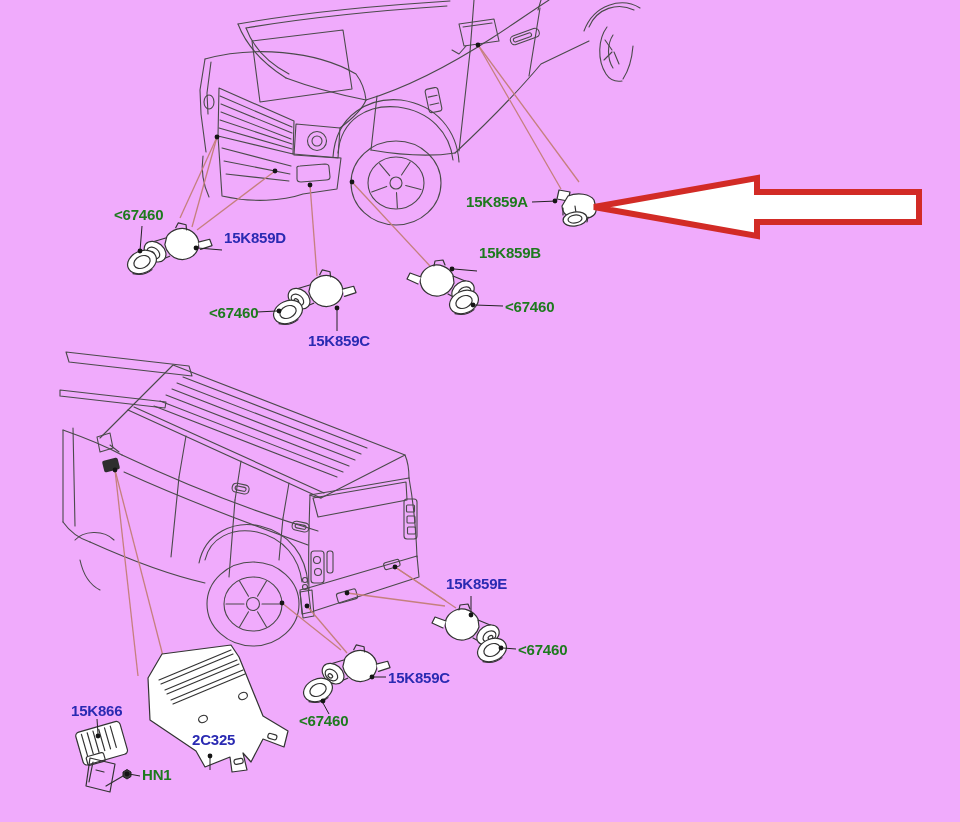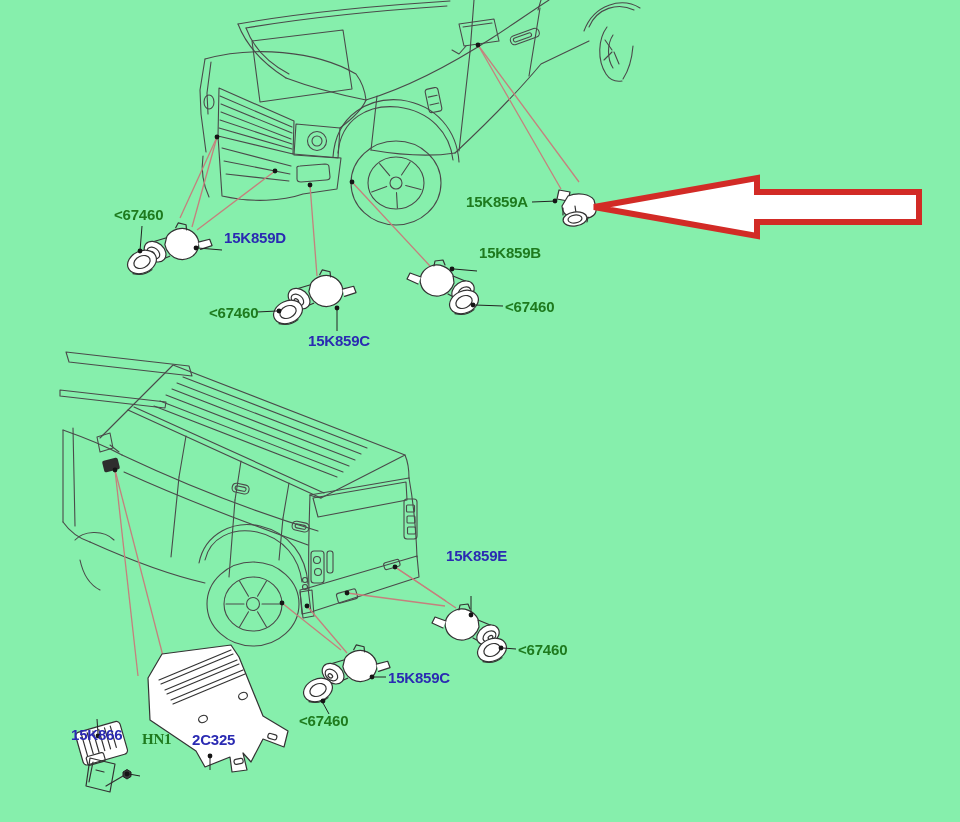--- a/index.html
+++ b/index.html
@@ -1,17 +1,17 @@
 <!DOCTYPE html>
 <html><head>
 <meta charset="utf-8">
 <style>
   html,body{margin:0;padding:0;background:#ffffff;}
   .stage{
-    position:relative;width:960px;height:822px;background:#86efac;
+    position:relative;width:960px;height:822px;background:#f0abfc;
     font-family:"Liberation Sans","DejaVu Sans",sans-serif;
     overflow:hidden;user-select:none;
   }
   .stage svg{position:absolute;left:0;top:0;}
   .callout{
     position:absolute;font-size:15px;font-weight:bold;letter-spacing:-0.2px;
     white-space:nowrap;line-height:1;
   }
   .art{stroke:#4a4a4a;stroke-width:1.1;fill:none;stroke-linecap:round;stroke-linejoin:round;}
   .part{stroke:#333;stroke-width:1.2;fill:none;stroke-linecap:round;stroke-linejoin:round;}
@@ -307,20 +307,20 @@
 </svg>
 
   <span class="callout" style="left: 114px; top: 207px; color: rgb(30, 122, 30);">&lt;67460</span>
   <span class="callout" style="left: 224px; top: 230px; color: rgb(42, 42, 178);">15K859D</span>
   <span class="callout" style="left: 209px; top: 305px; color: rgb(30, 122, 30);">&lt;67460</span>
   <span class="callout" style="left: 308px; top: 333px; color: rgb(42, 42, 178);">15K859C</span>
   <span class="callout" style="left: 479px; top: 245px; color: rgb(30, 122, 30);">15K859B</span>
   <span class="callout" style="left: 505px; top: 299px; color: rgb(30, 122, 30);">&lt;67460</span>
   <span class="callout" style="left: 466px; top: 194px; color: rgb(30, 122, 30);">15K859A</span>
 
-  <span class="callout" style="left: 446px; top: 548px; color: rgb(42, 42, 178);">15K859E</span>
+  <span class="callout" style="left: 446px; top: 576px; color: rgb(42, 42, 178);">15K859E</span>
   <span class="callout" style="left: 518px; top: 642px; color: rgb(30, 122, 30);">&lt;67460</span>
   <span class="callout" style="left: 388px; top: 670px; color: rgb(42, 42, 178);">15K859C</span>
   <span class="callout" style="left: 299px; top: 713px; color: rgb(30, 122, 30);">&lt;67460</span>
-  <span class="callout" style="left: 71px; top: 703px; color: rgb(42, 42, 178); margin-top: 24px;">15K866</span>
-  <span class="callout" style="left: 142px; top: 732px; color: rgb(30, 122, 30); font-family: Liberation Serif, serif;">HN1</span>
+  <span class="callout" style="left: 71px; top: 703px; color: rgb(42, 42, 178);">15K866</span>
+  <span class="callout" style="left: 142px; top: 767px; color: rgb(30, 122, 30);">HN1</span>
   <span class="callout" style="left: 192px; top: 732px; color: rgb(42, 42, 178);">2C325</span>
 </div>
 
 </body></html>

